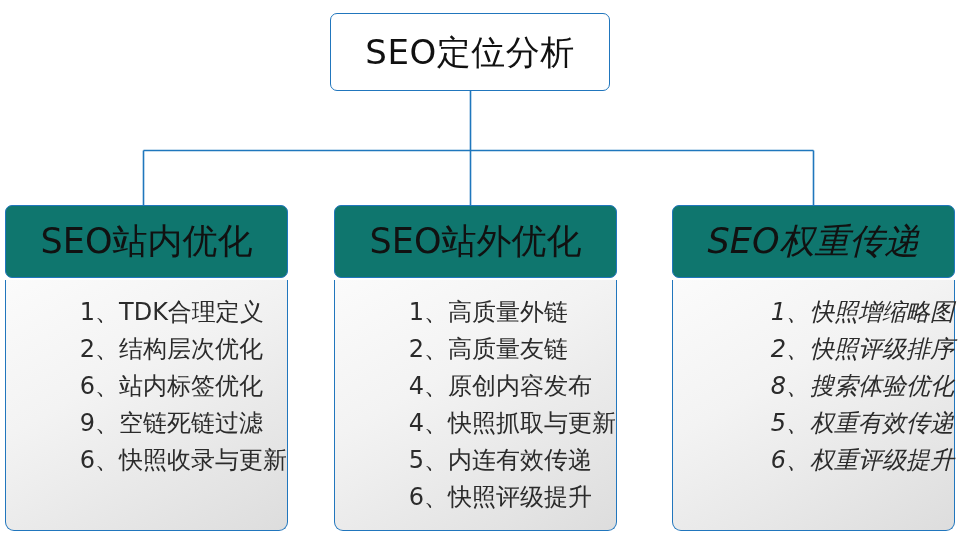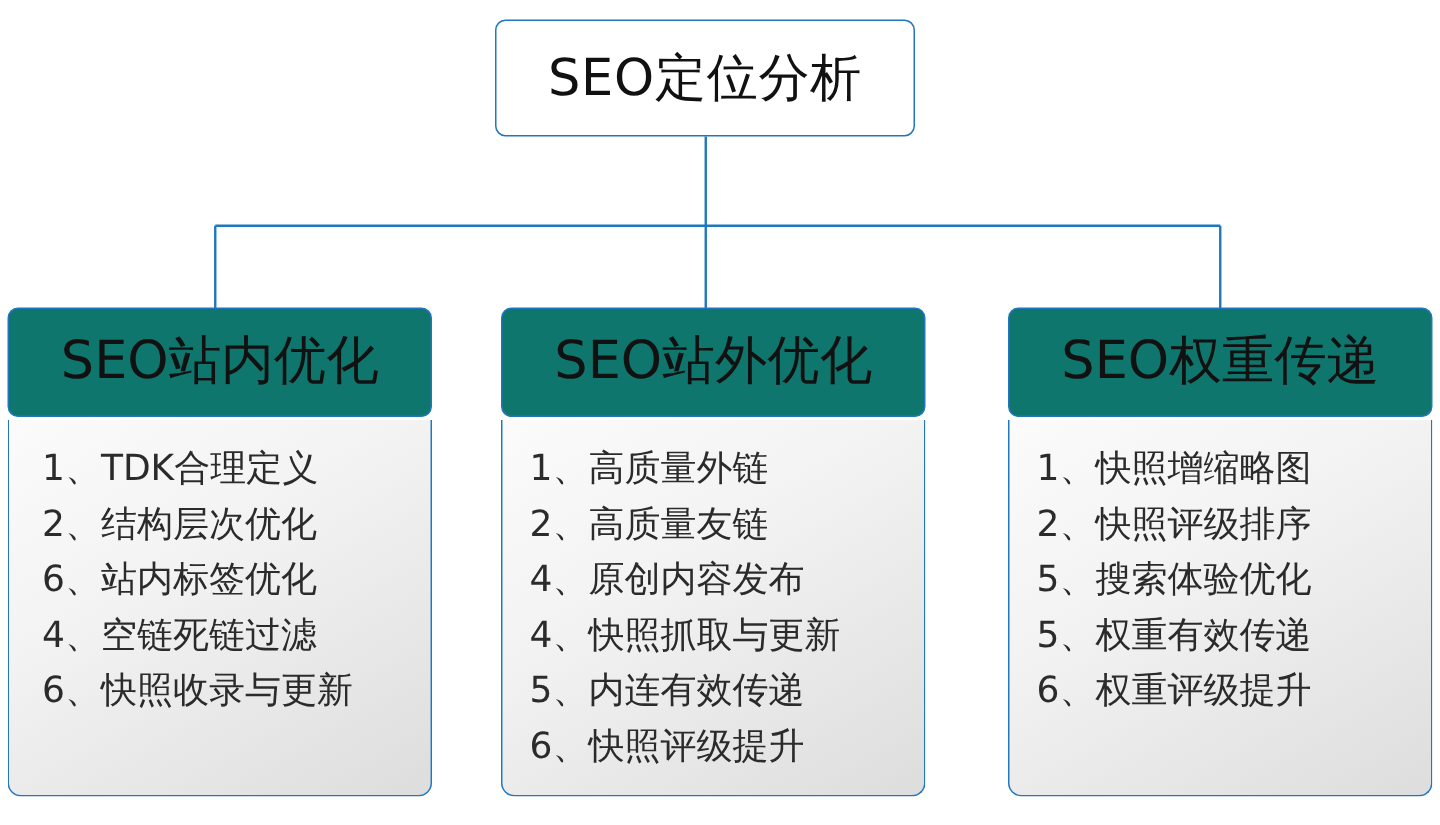--- a/index.html
+++ b/index.html
@@ -54,21 +54,21 @@
   }
 
   
   .column {
     position: absolute;
     top: 205px;
     width: 283px;
   }
   .col-0 { left: 5px; }
   .col-1 { left: 334px; }
-  .col-2 { left: 672px; }
+  .col-2 { left: 672px; font-style: italic; }
 
   .col-header {
     box-sizing: border-box;
     width: 100%;
     height: 73px;
     border: 1px solid #2176bd;
     border-radius: 7px;
     background: #0f766e;
     display: flex;
     align-items: center;
@@ -87,21 +87,21 @@
     height: 251px;
     margin-top: 2px;
     border: 1px solid #2176bd;
     border-top: none;
     border-bottom-left-radius: 9px;
     border-bottom-right-radius: 9px;
     background: linear-gradient(150deg, #fbfbfb 0%, #f3f3f3 38%, #e7e7e7 72%, #dddddd 100%);
     padding: 14px 0 0 0;
     display: flex;
     flex-direction: column;
-    align-items: flex-start;
+    align-items: flex-end;
   }
   .col-body ul {
     list-style: none;
     margin: 0;
     padding: 0 0 0 20px;
   }
   .col-0 .col-body ul { padding-left: 22px; }
   .col-1 .col-body ul { padding-left: 18px; }
   .col-2 .col-body ul { padding-left: 18px; }
 
@@ -136,21 +136,21 @@
 
   <div class="column col-0">
     <div class="col-header">
       <span class="col-header-label">SEO站内优化</span>
     </div>
     <div class="col-body">
       <ul>
         <li>1、TDK合理定义</li>
         <li>2、结构层次优化</li>
         <li>6、站内标签优化</li>
-        <li>4、空链死链过滤</li>
+        <li>9、空链死链过滤</li>
         <li>6、快照收录与更新</li>
       </ul>
     </div>
   </div>
 
   <div class="column col-1">
     <div class="col-header">
       <span class="col-header-label">SEO站外优化</span>
     </div>
     <div class="col-body">
@@ -166,20 +166,20 @@
   </div>
 
   <div class="column col-2">
     <div class="col-header">
       <span class="col-header-label">SEO权重传递</span>
     </div>
     <div class="col-body">
       <ul>
         <li>1、快照增缩略图</li>
         <li>2、快照评级排序</li>
-        <li>5、搜索体验优化</li>
+        <li>8、搜索体验优化</li>
         <li>5、权重有效传递</li>
         <li>6、权重评级提升</li>
       </ul>
     </div>
   </div>
 
 </div>
 
 </body></html>

